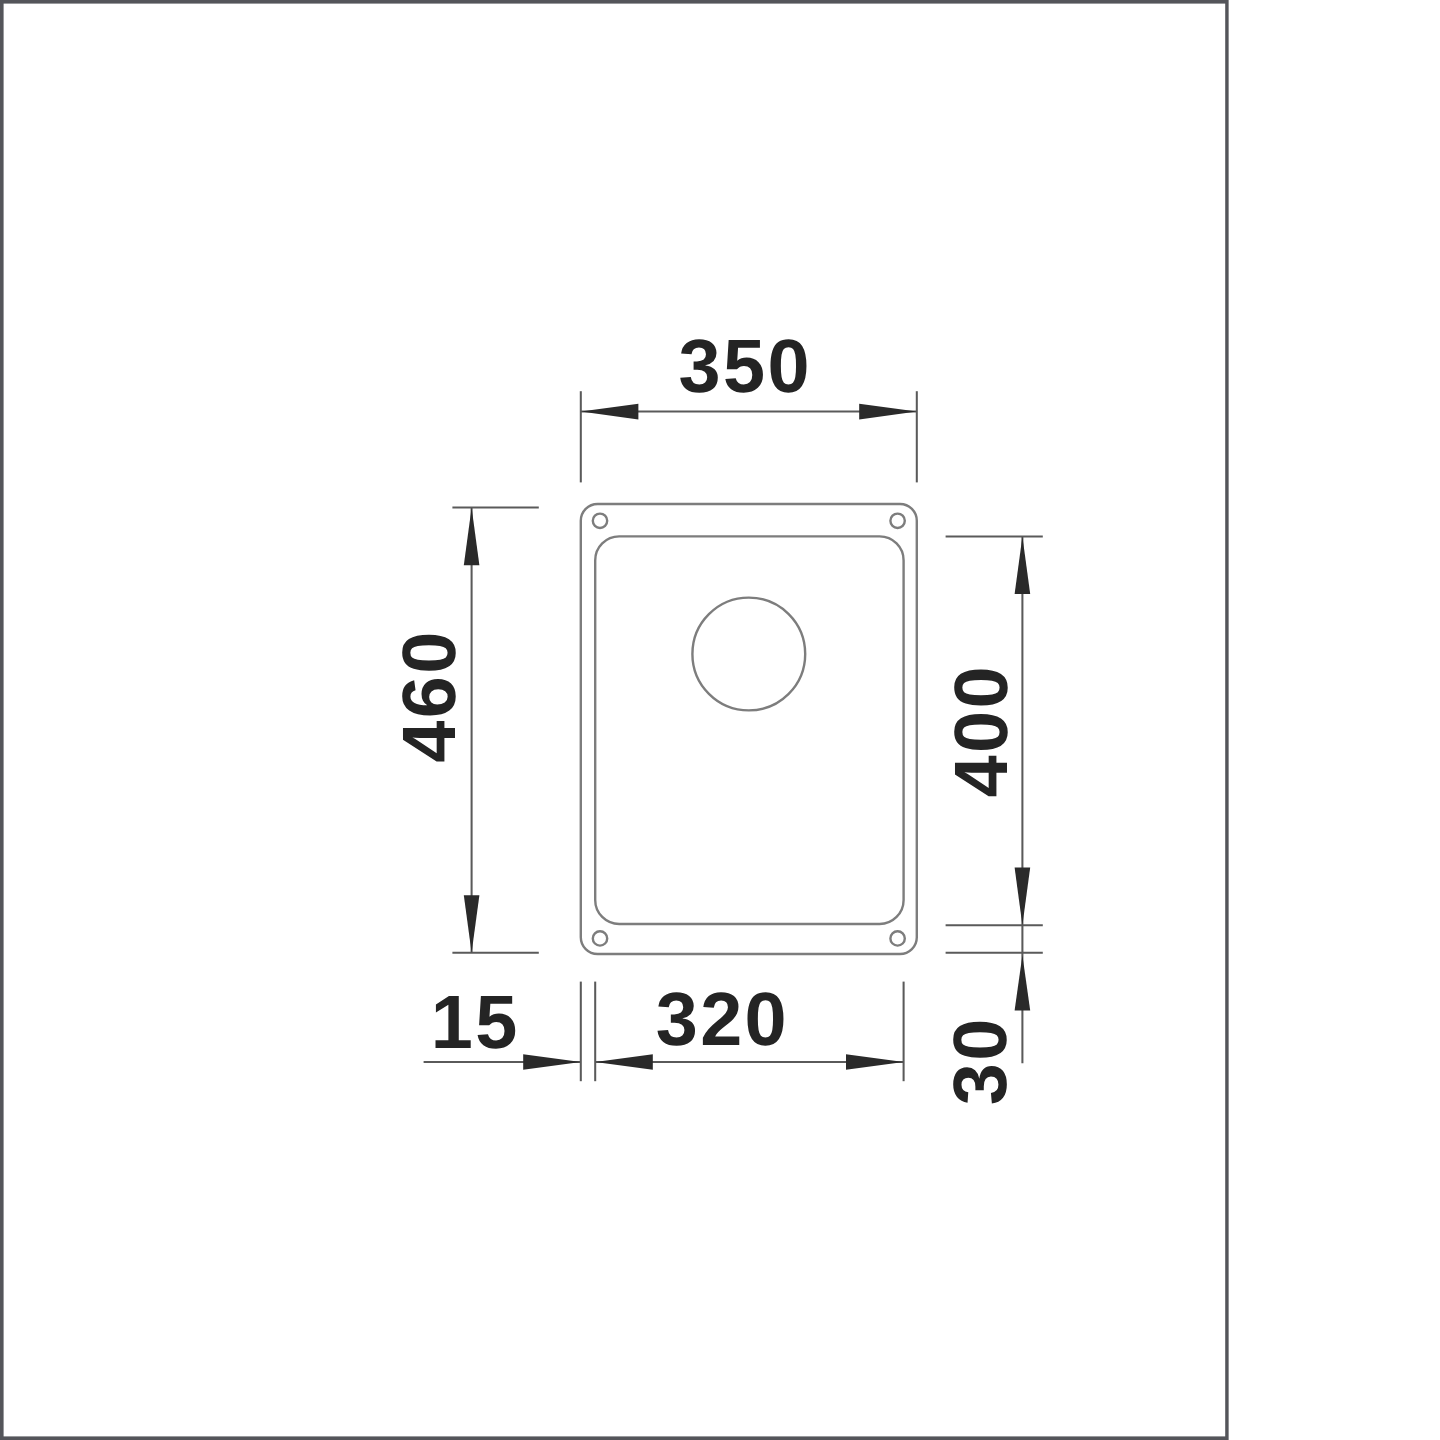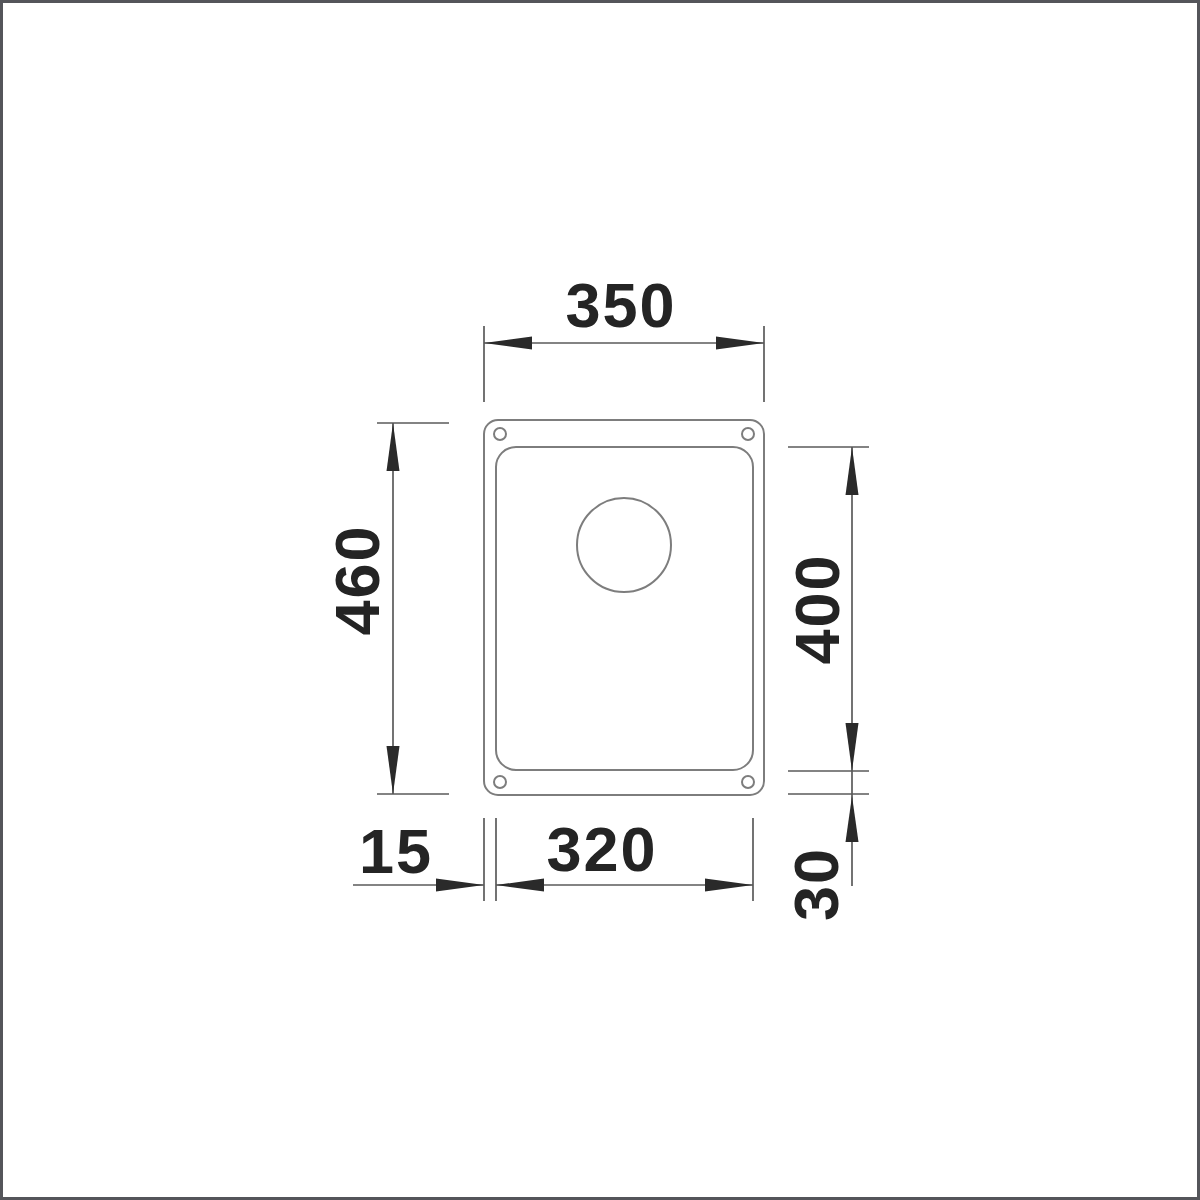--- a/index.html
+++ b/index.html
@@ -2,21 +2,21 @@
 <html><head>
 <meta charset="utf-8">
 <style>
   html, body {
     margin: 0;
     padding: 0;
     background: #ffffff;
   }
   .page {
     position: relative;
-    width: 1200px;
+    width: 1024px;
     height: 1200px;
     background: #ffffff;
     font-family: "Liberation Sans", sans-serif;
     overflow: hidden;
   }
   .frame {
     position: absolute;
     inset: 0;
     border: 3px solid #54555a;
     box-sizing: border-box;

